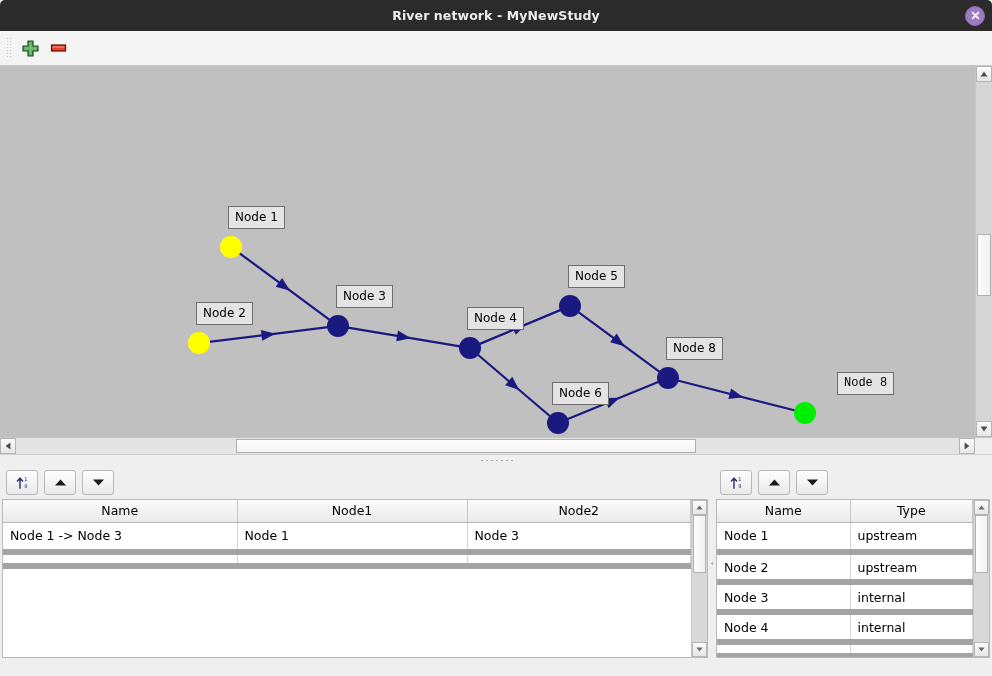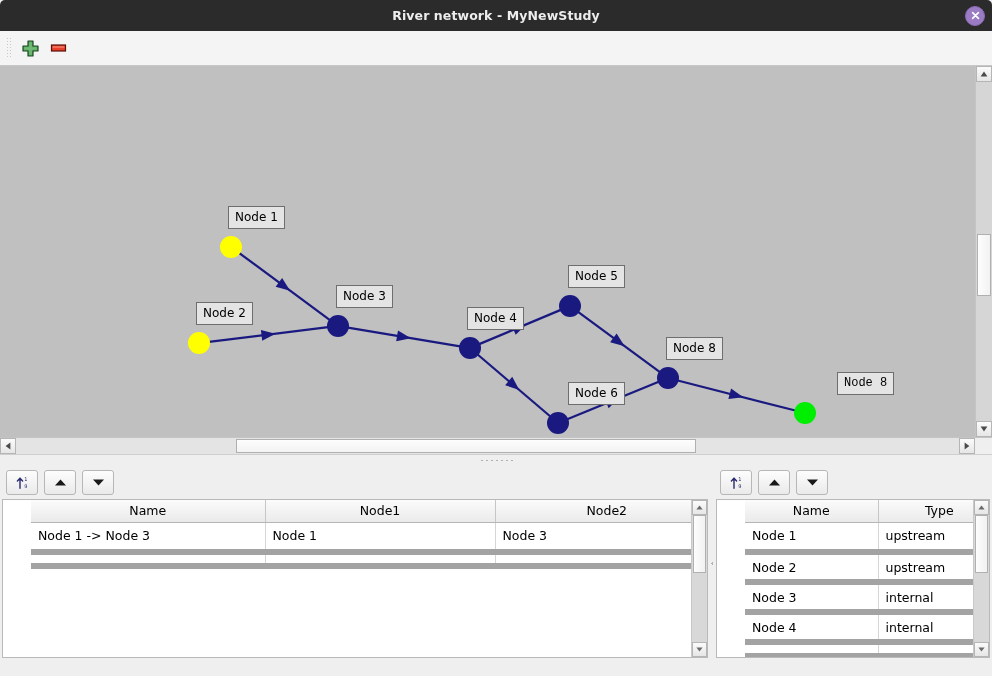--- a/index.html
+++ b/index.html
@@ -211,21 +211,20 @@
     background: #fff;
     min-height: 0;
     overflow: hidden;
   }
   .table-scrollarea { flex: 1 1 auto; overflow: hidden; min-width: 0; }
   table.grid {
     width: 100%;
     border-collapse: collapse;
     table-layout: fixed;
     font-size: 12.5px;
-    margin-left: 28px;
   }
   table.grid th {
     background: linear-gradient(#fbfbfb, #eaeaea);
     border-right: 1px solid #c6c6c6;
     border-bottom: 1px solid #b5b5b5;
     font-weight: normal;
     font-size: 12.5px;
     color: #000;
     height: 22px;
     text-align: center;
@@ -328,21 +327,21 @@
               <circle cx="668" cy="312" r="11" fill="#191980"></circle>
               <circle cx="805" cy="347" r="11" fill="#00ee00"></circle>
             </g>
         </svg>
         <div id="labels-layer">
             <div class="node-label" style="left: 228px; top: 140px;">Node 1</div>
             <div class="node-label" style="left: 196px; top: 236px;">Node 2</div>
             <div class="node-label" style="left: 336px; top: 219px;">Node 3</div>
             <div class="node-label" style="left: 467px; top: 241px;">Node 4</div>
             <div class="node-label" style="left: 568px; top: 199px;">Node 5</div>
-            <div class="node-label" style="left: 568px; top: 316px;">Node 6</div>
+            <div class="node-label" style="left: 552px; top: 316px;">Node 6</div>
             <div class="node-label" style="left: 666px; top: 271px;">Node 8</div>
             <div class="node-label" style="left: 837px; top: 306px; font-family: Liberation Mono, monospace;">Node 8</div>
           </div>
       </div>
       <div class="vscroll">
         <div class="sb-arrow">
           <svg width="8" height="6" viewBox="0 0 8 6">
             <path d="M4 0.6 L7.4 5.4 L0.6 5.4 Z" fill="#4a4a4a"></path>
           </svg>
         </div>

